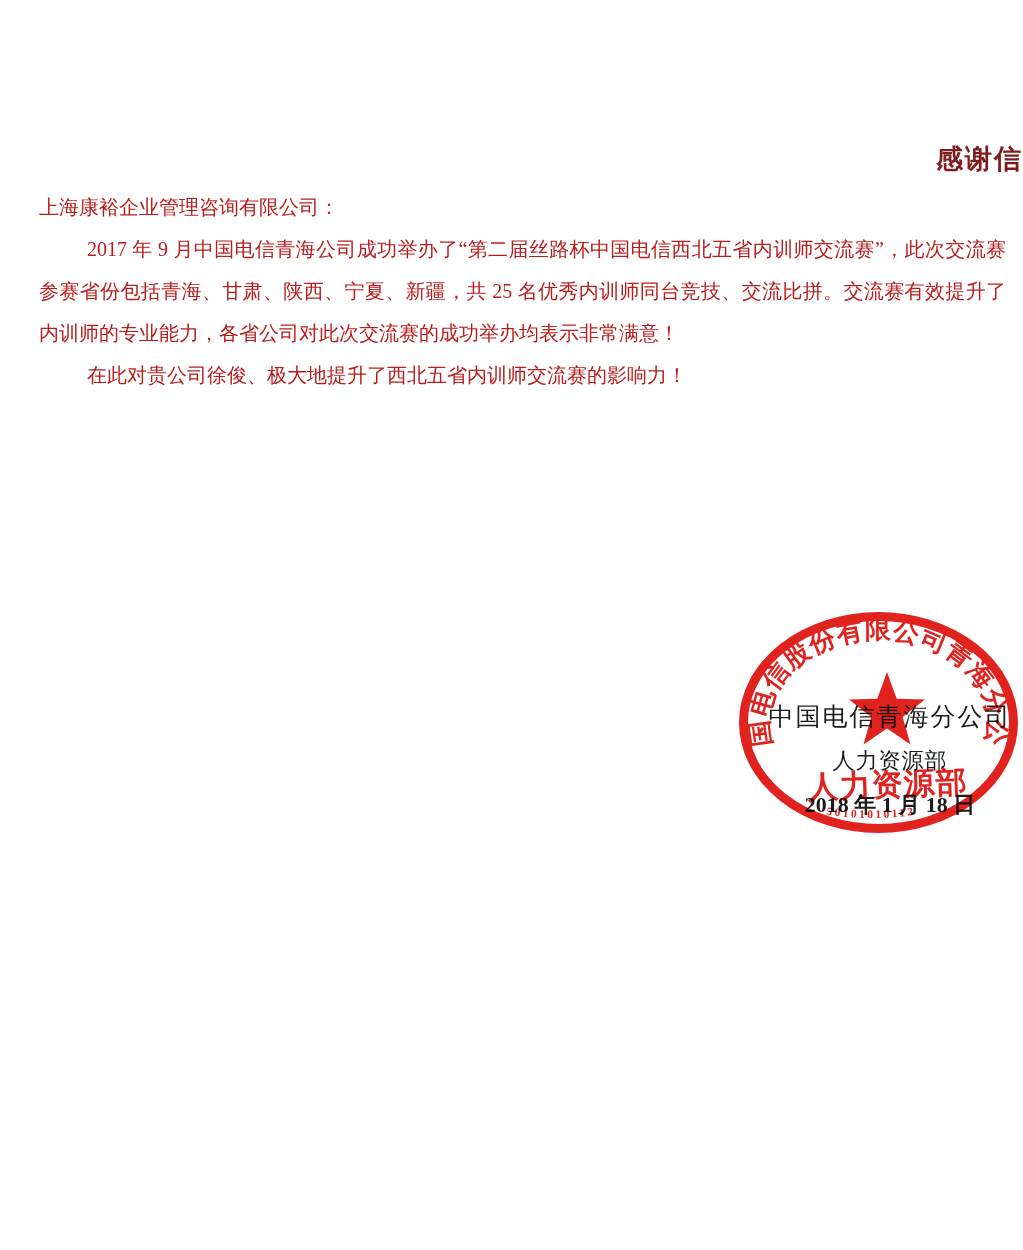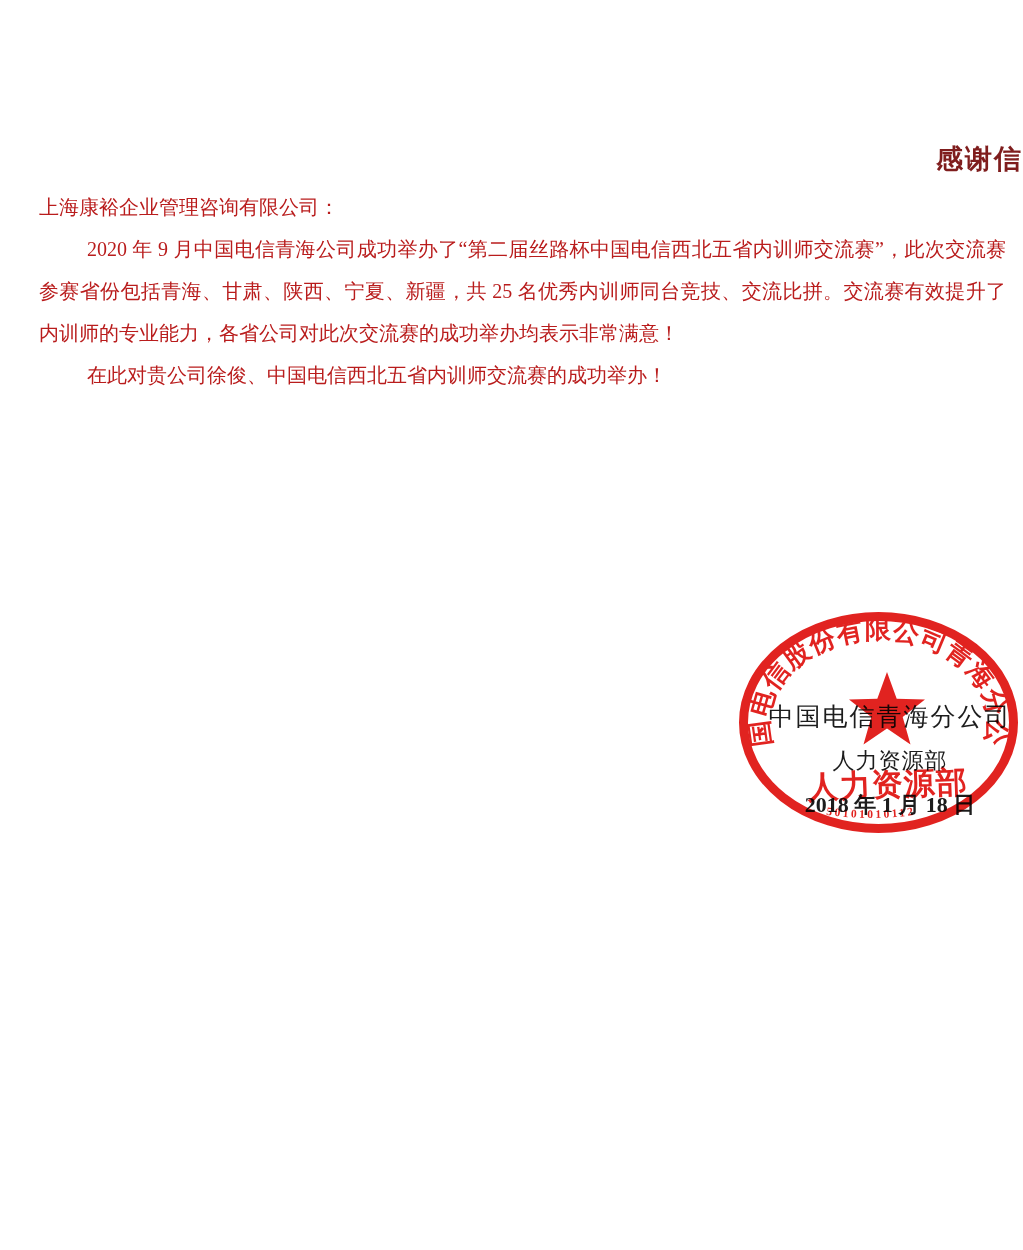--- a/index.html
+++ b/index.html
@@ -46,22 +46,22 @@
 </style>
 </head>
 <body>
 
 <div class="page">
 
   <div class="title">感谢信</div>
 
   <div class="letter-body">
     <p class="salutation">上海康裕企业管理咨询有限公司：</p>
-    <p class="para">2020 年 9 月中国电信青海公司成功举办了“第二届丝路杯中国电信西北五省内训师交流赛”，此次交流赛参赛省份包括青海、甘肃、陕西、宁夏、新疆，共 25 名优秀内训师同台竞技、交流比拼。交流赛有效提升了内训师的专业能力，各省公司对此次交流赛的成功举办均表示非常满意！</p>
-    <p class="para">在此对贵公司徐俊、中国电信西北五省内训师交流赛的成功举办！</p>
+    <p class="para">2017 年 9 月中国电信青海公司成功举办了“第二届丝路杯中国电信西北五省内训师交流赛”，此次交流赛参赛省份包括青海、甘肃、陕西、宁夏、新疆，共 25 名优秀内训师同台竞技、交流比拼。交流赛有效提升了内训师的专业能力，各省公司对此次交流赛的成功举办均表示非常满意！</p>
+    <p class="para">在此对贵公司徐俊、极大地提升了西北五省内训师交流赛的影响力！</p>
   </div>
 
   <div class="signature">
     <div class="sig-company">中国电信青海分公司</div>
     <div class="sig-dept">人力资源部</div>
     <div class="sig-date">2018 年 1 月 18 日</div>
   </div>
 
   <div class="seal">
     <svg viewBox="0 0 284 228" xmlns="http://www.w3.org/2000/svg">

